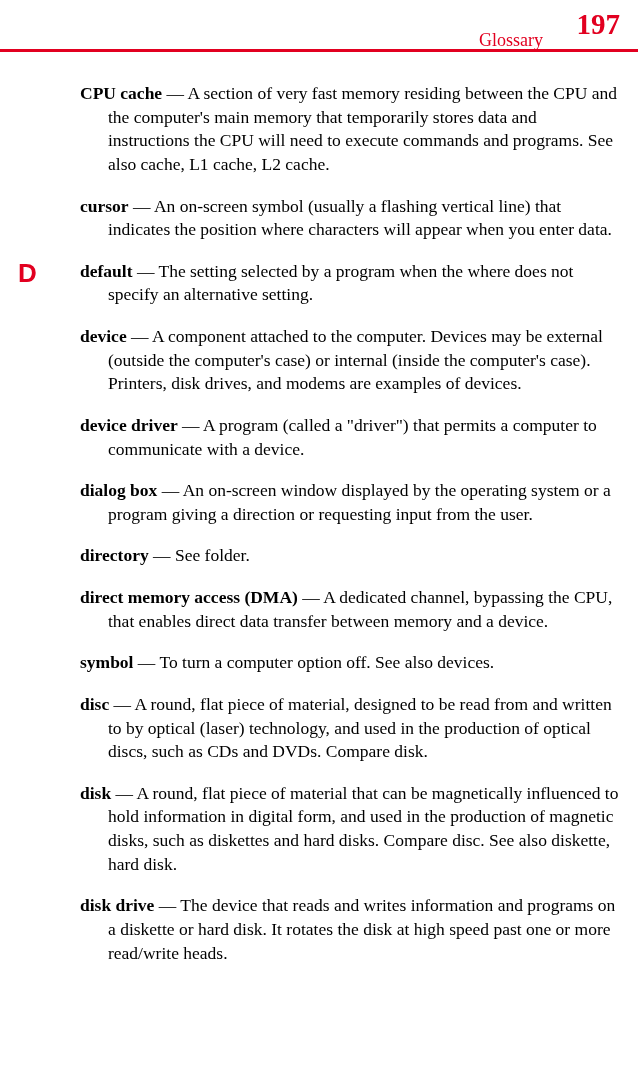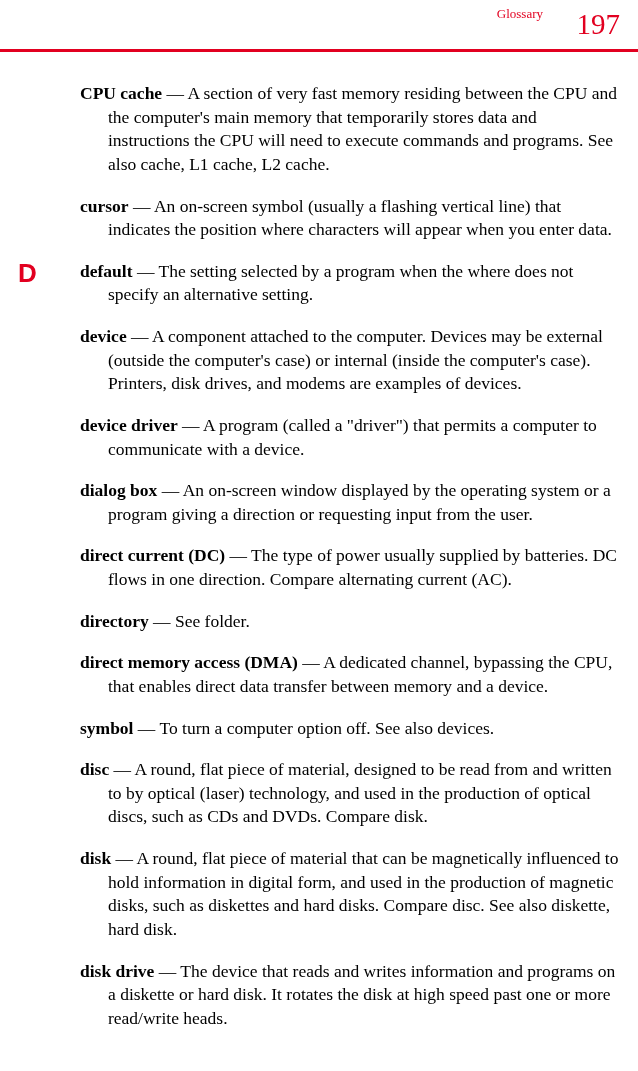--- a/index.html
+++ b/index.html
@@ -17,32 +17,32 @@
     }
     .header {
       height: 52px;
       position: relative;
       border-bottom: 3px solid #e20020;
       margin-bottom: 30px;
     }
     .header-title {
       position: absolute;
       right: 95px;
-      top: 6px;
+      top: 30px;
       color: #e20020;
-      font-size: 13px;
+      font-size: 18px;
       font-weight: normal;
     }
     .page-number {
       position: absolute;
       right: 18px;
       top: 8px;
       color: #e20020;
       font-size: 29px;
-      font-weight: normal;
+      font-weight: bold;
     }
     .content {
       padding-left: 80px;
       padding-right: 18px;
     }
     .section-letter {
       position: absolute;
       left: 18px;
       color: #e20020;
       font-size: 26px;
@@ -92,23 +92,20 @@
   </div>
 
   <div class="entry">
     <span class="term">device driver</span><span> — </span><span>A program (called a "driver") that permits a computer to communicate with a device.</span><span class="italic"></span><span></span>
   </div>
 
   <div class="entry">
     <span class="term">dialog box</span><span> — </span><span>An on-screen window displayed by the operating system or a program giving a direction or requesting input from the user.</span><span class="italic"></span><span></span>
   </div>
 
-  <div class="entry">
-    <span class="term">direct current (DC)</span><span> — </span><span>The type of power usually supplied by batteries. DC flows in one direction. Compare </span><span class="italic">alternating current (AC).</span><span></span>
-  </div>
 
   <div class="entry">
     <span class="term">directory</span><span> — </span><span>See </span><span class="italic">folder</span><span>.</span>
   </div>
 
   <div class="entry">
     <span class="term">direct memory access (DMA)</span><span> — </span><span>A dedicated channel, bypassing the CPU, that enables direct data transfer between memory and a device.</span><span class="italic"></span><span></span>
   </div>
 
   <div class="entry">

